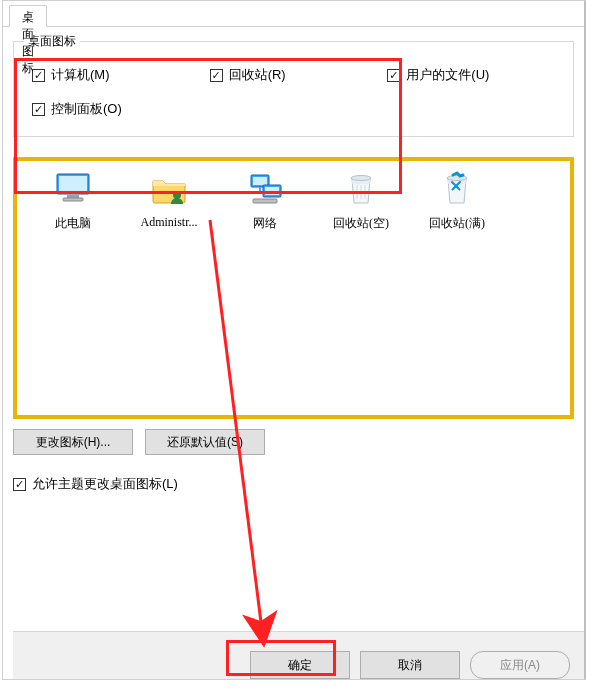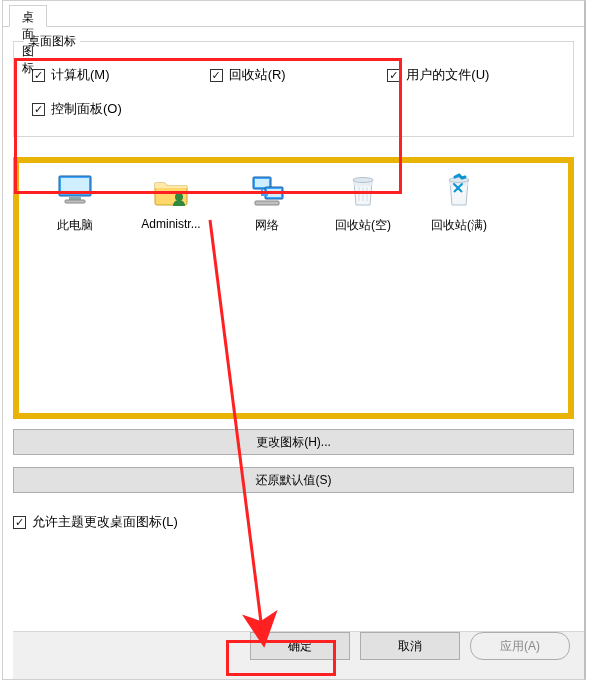--- a/index.html
+++ b/index.html
@@ -99,24 +99,25 @@
       pointer-events: none;
     }
     .redbox2 {
       position: absolute;
       border: 3px solid #ff2121;
       pointer-events: none;
     }
     
     .preview {
       position: relative;
-      border: 6px solid #eab308;
+      border: 4px solid #eab308;
       height: 262px;
       margin-top: 20px;
       overflow: hidden;
+      font-family: Liberation Serif, serif;
     }
     .iconrow {
       display: flex;
       gap: 4px;
       padding: 10px 4px 0 10px;
     }
     .item {
       width: 92px;
       text-align: center;
     }
@@ -131,21 +132,20 @@
       overflow: hidden;
       text-overflow: ellipsis;
       padding-top: 4px;
     }
     
     .btnrow {
       display: flex;
       justify-content: flex-start;
       gap: 12px;
       margin-top: 10px;
-      flex-direction: column;
     }
     .btn {
       min-width: 120px;
       height: 26px;
       border: 1px solid #adadad;
       background: #e1e1e1;
       font-family: inherit;
       font-size: 12px;
       cursor: pointer;
       padding: 0 12px;
@@ -157,21 +157,21 @@
     }
     
     .bottombar {
       position: absolute;
       left: 0; right: 0; bottom: 0;
       height: 48px;
       background: #f0f0f0;
       border-top: 1px solid #d7d7d7;
       display: flex;
       justify-content: flex-end;
-      align-items: flex-start;
+      align-items: flex-end;
       gap: 10px;
       padding-right: 14px;
       margin-left: 10px;
     }
     .bottombar .btn {
       min-width: 100px;
       height: 28px;
     }
     
     svg { display: block; }

